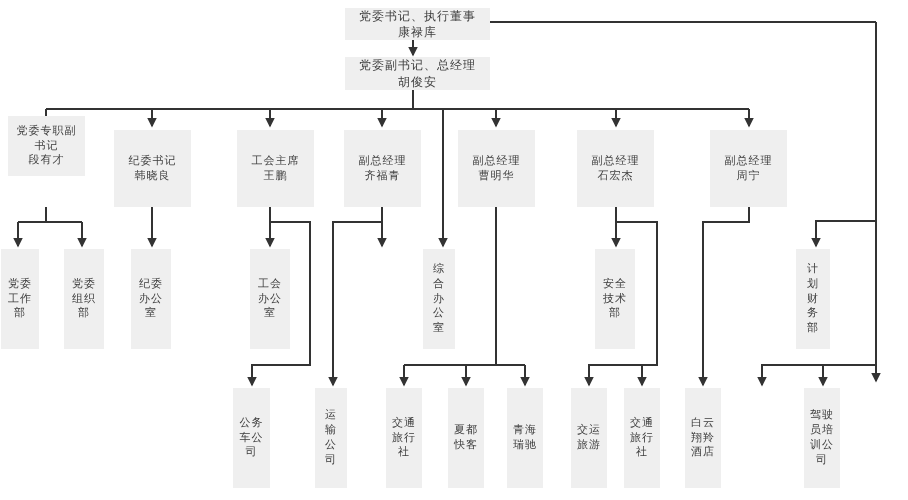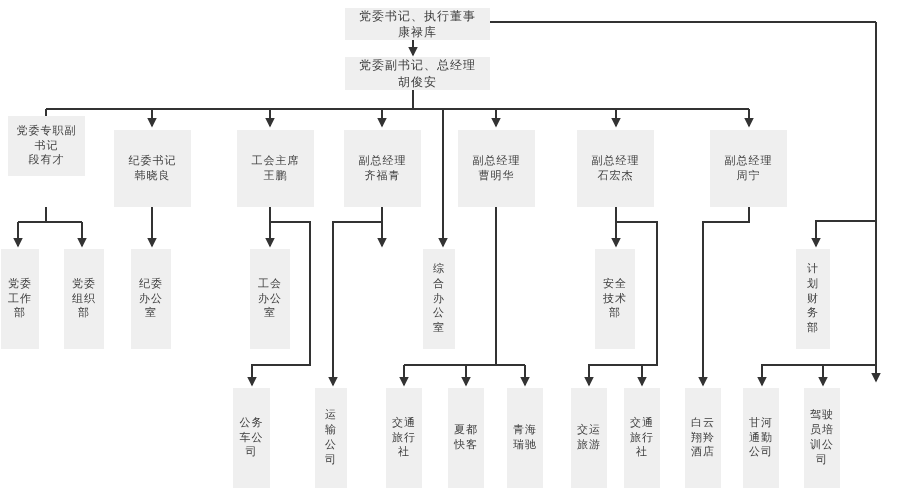--- a/index.html
+++ b/index.html
@@ -151,20 +151,17 @@
   </div>
   <div class="node sub" style="left:624px;top:388px;width:36px;height:100px">
     <span>交通旅行社</span>
   </div>
   <div class="node sub" style="left:571px;top:388px;width:36px;height:100px">
     <span>交运旅游</span>
   </div>
   <div class="node sub" style="left:685px;top:388px;width:36px;height:100px">
     <span>白云翔羚酒店</span>
   </div>
-  <div class="node sub" style="left:743px;top:388px;width:36px;height:100px">
-    <span>甘河通勤公司</span>
-  </div>
   <div class="node sub" style="left:804px;top:388px;width:36px;height:100px">
     <span>驾驶员培训公司</span>
   </div>
 
 </div>
 
 </body></html>

